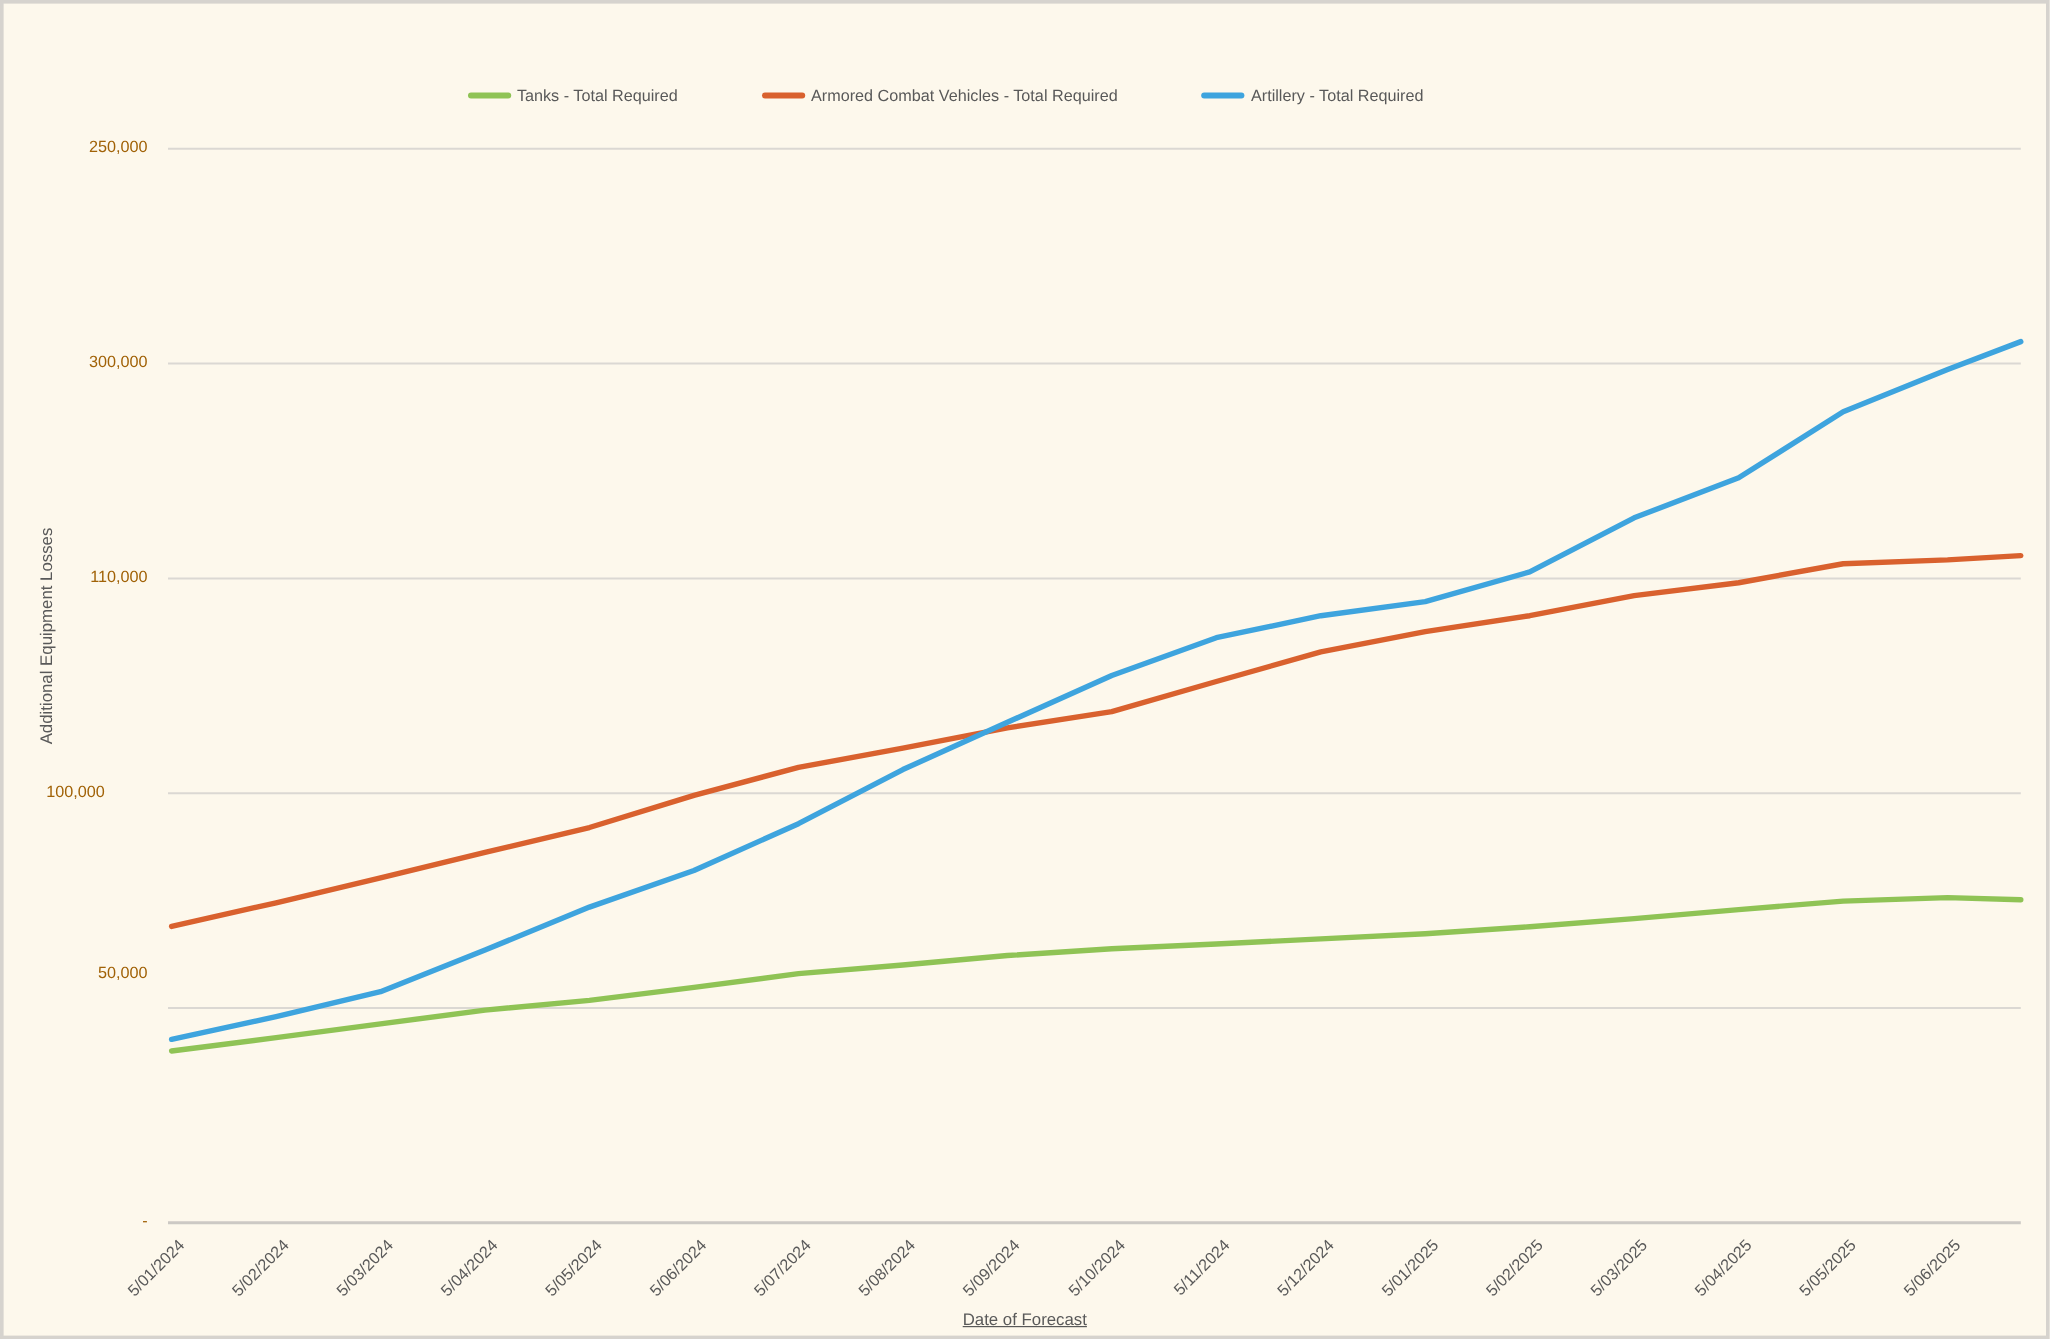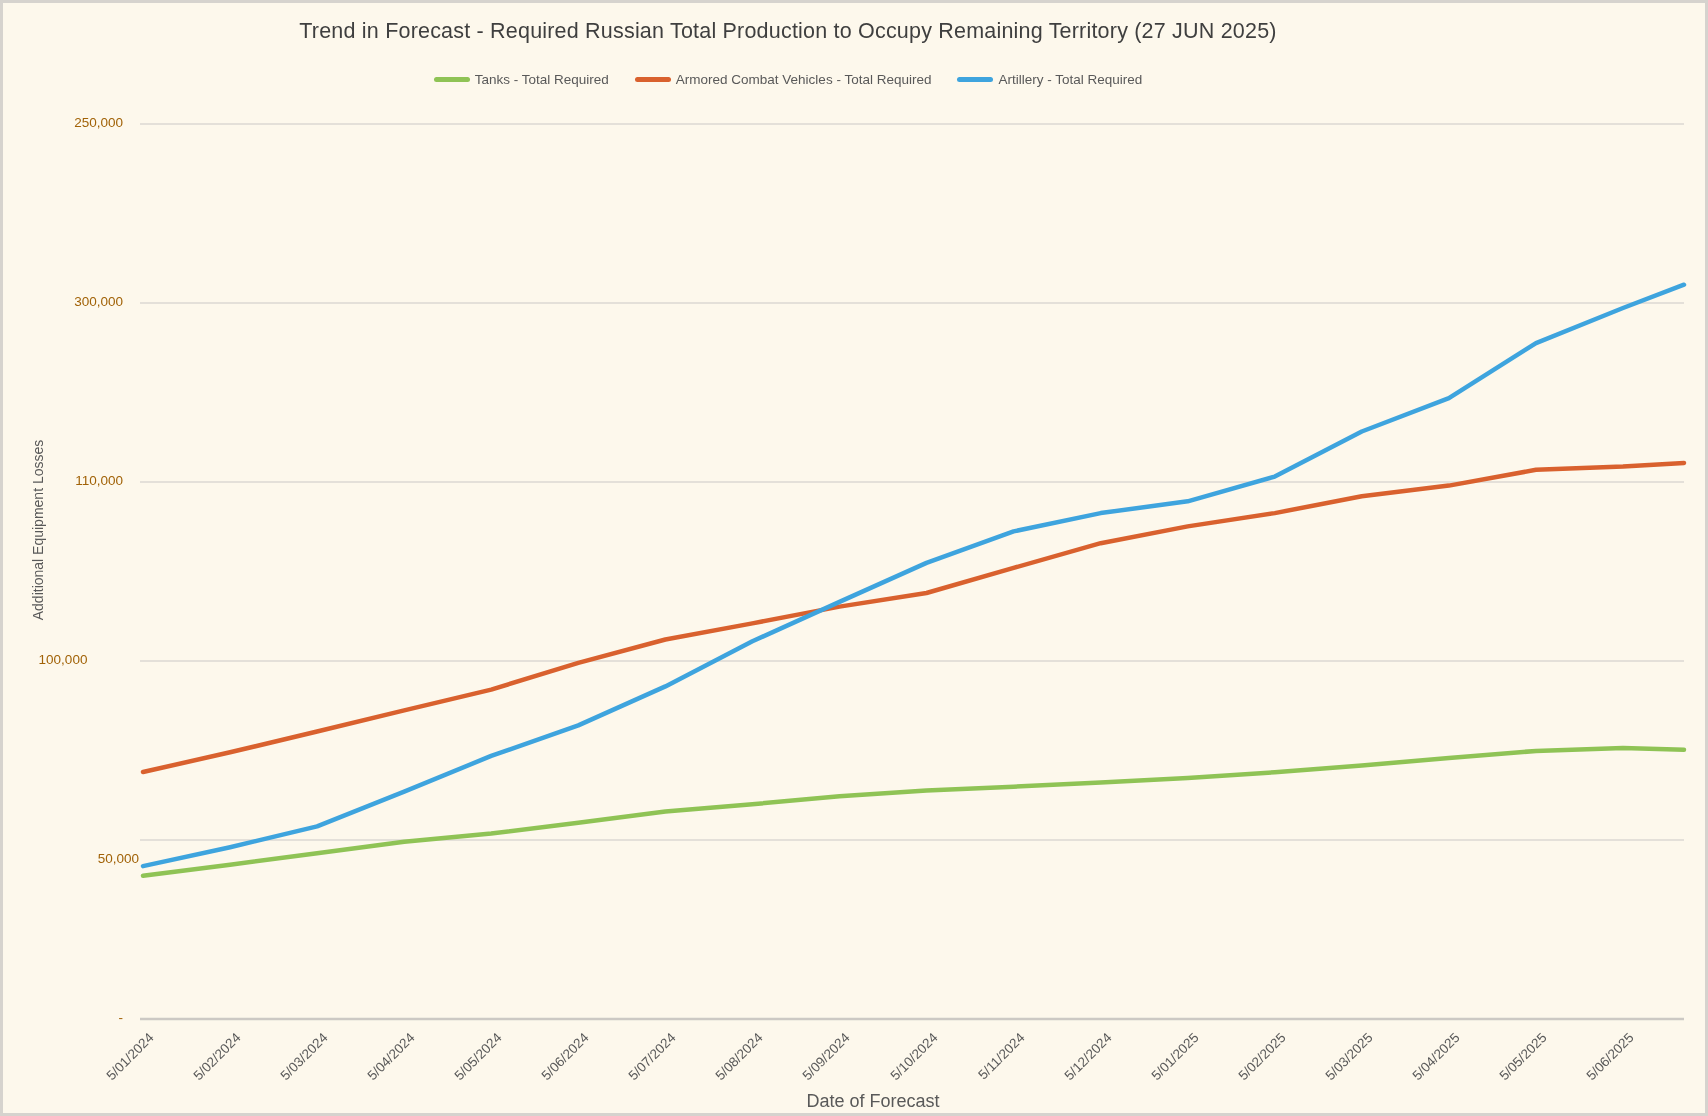--- a/index.html
+++ b/index.html
@@ -22,21 +22,21 @@
     color: #3F3F3F;
     letter-spacing: 0.2px;
   }
   .legend {
     position: absolute;
     top: 69px; left: 0;
     width: 1570px;
     display: flex;
     justify-content: center;
     align-items: center;
-    gap: 26px;
+    gap: 70px;
   }
   .legend-item { display: flex; align-items: center; gap: 5px; }
   .legend-swatch { width: 36px; height: 5px; border-radius: 3px; }
   .legend-label { font-size: 13.5px; color: #595959; }
   .plot-svg { position: absolute; top: 0; left: 0; }
   .ytick {
     position: absolute;
     left: 0; width: 120px;
     text-align: right;
     font-size: 13.5px;
@@ -53,31 +53,31 @@
   .y-axis-title {
     position: absolute;
     top: 527px; left: 35px;
     transform: translate(-50%, -50%) rotate(-90deg);
     white-space: nowrap;
     font-size: 14px;
     color: #595959;
   }
   .x-axis-title {
     position: absolute;
-    top: 1088px; left: 870px;
+    top: 1088px; left: 851px;
     transform: translateX(-50%);
-    font-size: 18px;
+    font-size: 14px;
     color: #595959;
+    text-decoration: underline;
   }
 </style>
 </head>
 <body>
 
 <div class="canvas">
-  <div class="chart-title">Trend in Forecast - Required Russian Total Production to Occupy Remaining Territory (27 JUN 2025)</div>
 
   <div class="legend" id="legend">
       <div class="legend-item">
         <div class="legend-swatch" style="background: rgb(143, 195, 85);"></div>
         <span class="legend-label">Tanks - Total Required</span>
       </div>
       <div class="legend-item">
         <div class="legend-swatch" style="background: rgb(217, 97, 46);"></div>
         <span class="legend-label">Armored Combat Vehicles - Total Required</span>
       </div>
@@ -97,21 +97,21 @@
       <polyline points="140.0,872.8 227.1,861.7 314.1,850.2 401.2,838.8 488.2,830.6 575.3,819.8 662.4,808.4 749.4,801.2 836.5,793.3 923.5,787.6 1010.6,783.7 1097.7,779.4 1184.7,775.1 1271.8,769.3 1358.8,762.5 1445.9,755.0 1533.0,747.9 1620.0,745.0 1681.0,746.8" fill="none" stroke="#8FC355" stroke-width="4.5" stroke-linecap="round" stroke-linejoin="round"></polyline>
       <polyline points="140.0,769.0 227.1,749.3 314.1,728.5 401.2,707.4 488.2,686.6 575.3,659.8 662.4,636.5 749.4,620.4 836.5,603.6 923.5,590.0 1010.6,564.9 1097.7,540.2 1184.7,523.4 1271.8,510.1 1358.8,493.3 1445.9,482.6 1533.0,466.8 1620.0,463.6 1681.0,460.0" fill="none" stroke="#D9612E" stroke-width="4.5" stroke-linecap="round" stroke-linejoin="round"></polyline>
       <polyline points="140.0,863.1 227.1,844.2 314.1,823.4 401.2,788.7 488.2,752.9 575.3,722.4 662.4,683.4 749.4,638.3 836.5,598.9 923.5,559.9 1010.6,528.4 1097.7,510.1 1184.7,498.3 1271.8,473.6 1358.8,428.5 1445.9,395.2 1533.0,340.1 1620.0,305.0 1681.0,281.7" fill="none" stroke="#3EA4DE" stroke-width="4.5" stroke-linecap="round" stroke-linejoin="round"></polyline>
     </svg>
 
   <div id="yticks">
       <div class="ytick" style="top: 112px;">250,000</div>
       <div class="ytick" style="top: 291px;">300,000</div>
       <div class="ytick" style="top: 470px;">110,000</div>
       <div class="ytick" style="top: 649px; text-align: center;">100,000</div>
-      <div class="ytick" style="top: 848px; padding-left: 16px;">50,000</div>
+      <div class="ytick" style="top: 800px;">50,000</div>
       <div class="ytick" style="top: 1007px;">-</div>
     </div>
   <div id="xticks">
       <div class="xtick" style="left: 143px; top: 1027px;">5/01/2024</div>
       <div class="xtick" style="left: 230.06px; top: 1027px;">5/02/2024</div>
       <div class="xtick" style="left: 317.12px; top: 1027px;">5/03/2024</div>
       <div class="xtick" style="left: 404.18px; top: 1027px;">5/04/2024</div>
       <div class="xtick" style="left: 491.24px; top: 1027px;">5/05/2024</div>
       <div class="xtick" style="left: 578.3px; top: 1027px;">5/06/2024</div>
       <div class="xtick" style="left: 665.36px; top: 1027px;">5/07/2024</div>

